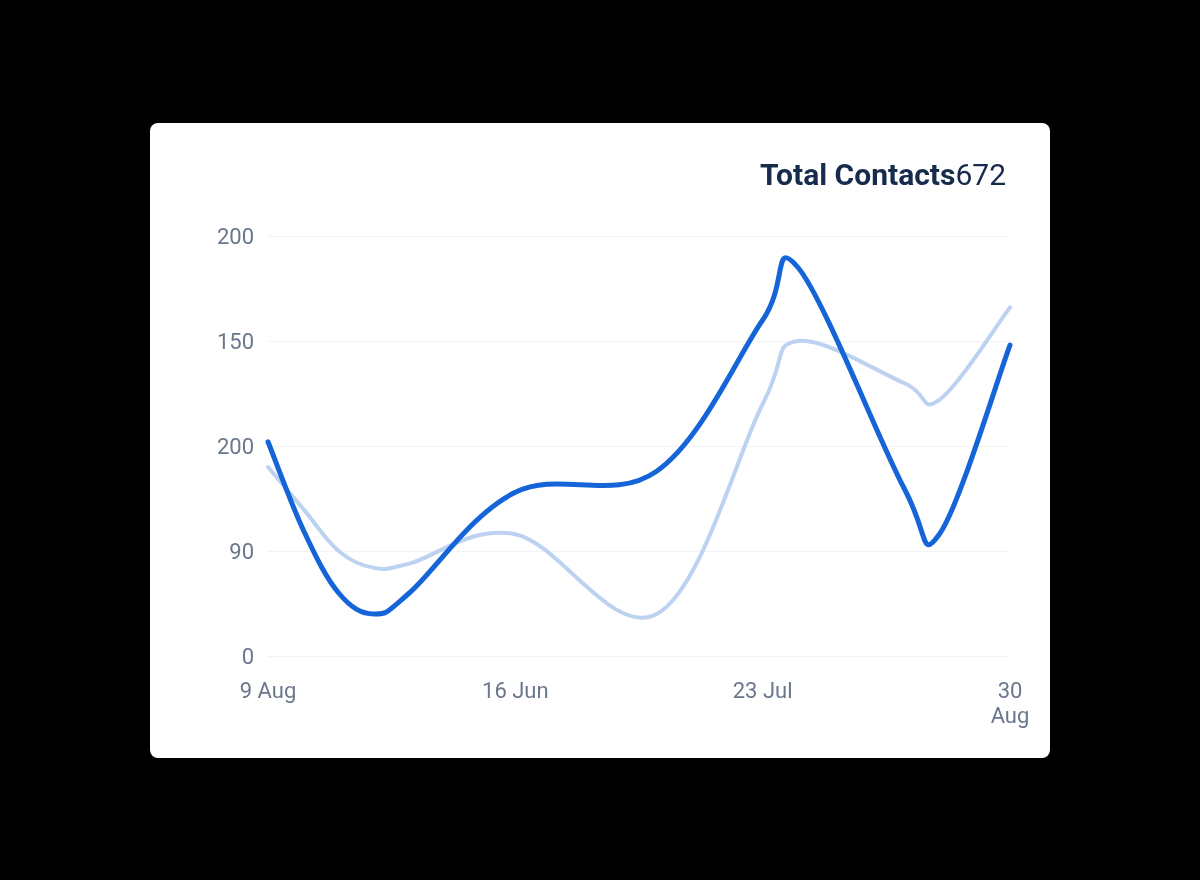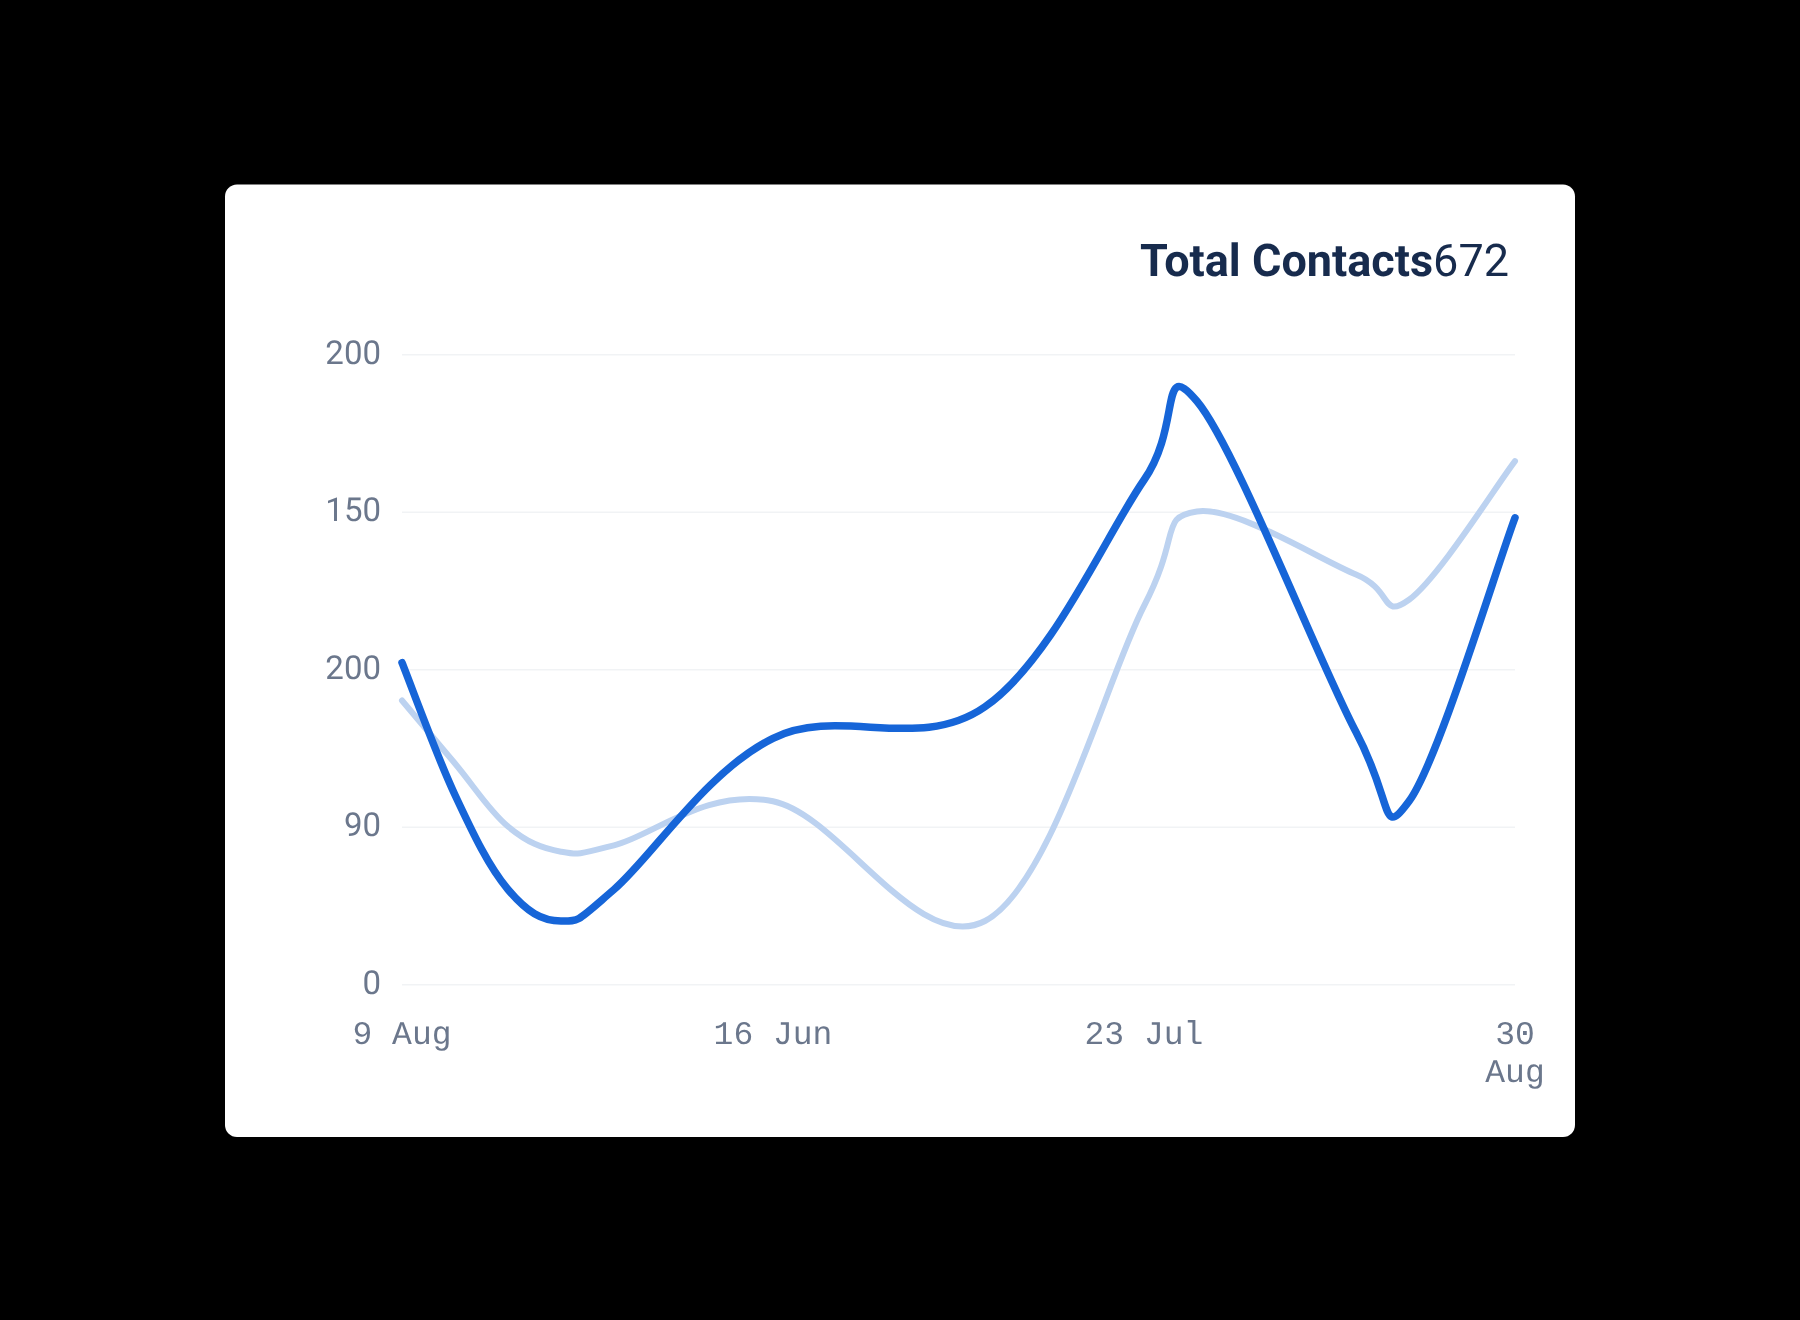--- a/index.html
+++ b/index.html
@@ -79,21 +79,20 @@
   .x-axis {
     display: flex;
     margin-top: 22px;
   }
   .x-tick {
     font-size: 22px;
     color: #6b778c;
     text-align: center;
     position: absolute;
     transform: translateX(-50%);
-    font-family: Liberation Mono, monospace;
   }
   .x-axis-rel {
     position: relative;
     width: 100%;
     height: 30px;
   }
 </style>
 </head>
 <body>
 

